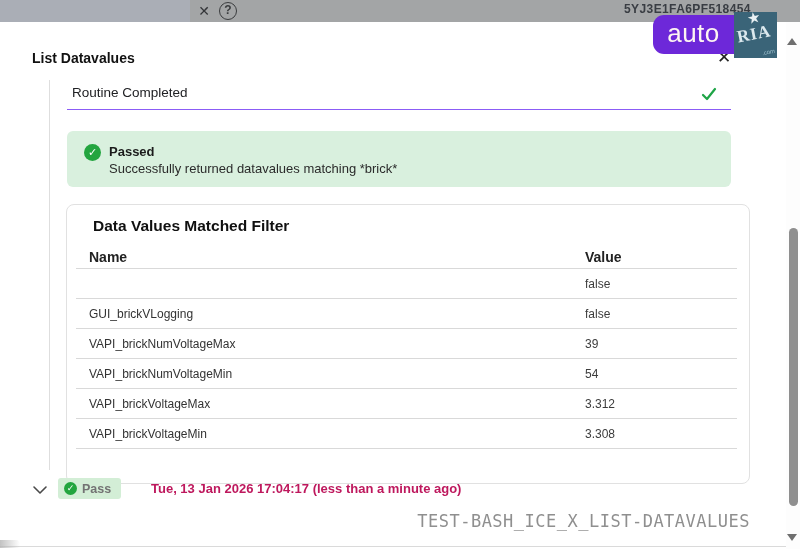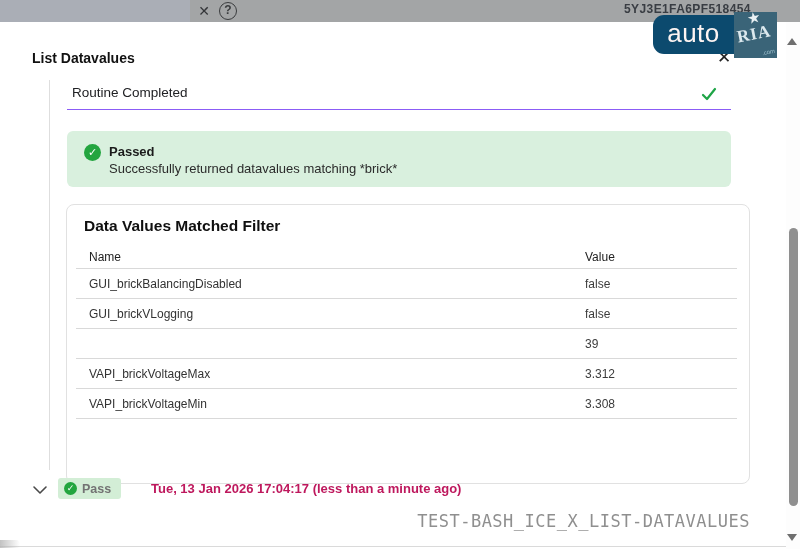--- a/index.html
+++ b/index.html
@@ -13,21 +13,21 @@
   .topbar-close { position:absolute; left:194px; top:1px; width:20px; height:20px;
                   color:#333538; font-size:14px; line-height:20px; text-align:center; cursor:default; }
   .topbar-help { position:absolute; left:219px; top:2px; width:18px; height:18px;
                  border:1.6px solid #3a3c3e; border-radius:50%; color:#3a3c3e;
                  font-size:12px; font-weight:bold; line-height:15px; text-align:center; }
   .vin { position:absolute; left:624px; top:2px; font-size:12px; font-weight:bold;
          color:#393d43; letter-spacing:0.4px; }
 
   
   .logo { position:absolute; left:653px; top:12px; width:124px; height:46px; z-index:30; }
-  .logo-auto { position:absolute; left:0; top:3px; width:81px; height:39px; background:#0c4a6e;
+  .logo-auto { position:absolute; left:0; top:3px; width:81px; height:39px; background:#6d28d9;
                border-radius:11px 0 0 11px; color:#fdf4f2; font-size:26px; font-weight:500;
                text-align:center; line-height:36px; letter-spacing:0.5px; }
   .logo-ria { position:absolute; left:81px; top:0; width:43px; height:46px; background:#3a6478;
               overflow:hidden; }
   .logo-star { position:absolute; left:13px; top:-3px; color:#e9f1f4; font-size:15px;
                transform:rotate(-12deg); }
   .logo-ria-text { position:absolute; left:3px; top:12px; width:38px; color:#dce9ee;
                    font-size:17px; font-weight:bold; letter-spacing:1px;
                    transform:rotate(-11deg); font-family:"Liberation Serif", serif; }
   .logo-com { position:absolute; right:2px; bottom:3px; color:#9cbfcc; font-size:6px;
@@ -53,29 +53,29 @@
   .passed-box { position:absolute; left:67px; top:109px; width:664px; height:56px;
                 background:#d9f0de; border-radius:6px; }
   .passed-icon { position:absolute; left:17px; top:13px; width:17px; height:17px; background:#23a53f;
                  border-radius:50%; color:#fff; font-size:11px; line-height:17px; text-align:center; }
   .passed-title { position:absolute; left:42px; top:13px; font-size:13px; font-weight:bold; color:#1b1b1b; }
   .passed-msg { position:absolute; left:42px; top:30px; font-size:13px; color:#2b2b2b; }
 
   
   .card { position:absolute; left:66px; top:182px; width:684px; height:280px;
           border:1px solid #e1e1e1; border-radius:8px; background:#fff; }
-  .card-title { position:absolute; left:17px; top:12px; font-size:15.5px; font-weight:bold; color:#101010;text-align:right; }
+  .card-title { position:absolute; left:26px; top:12px; font-size:15.5px; font-weight:bold; color:#101010;text-align:right; }
   .tbl { position:absolute; left:9px; top:40px; width:661px; }
   .tr { position:relative; height:30px; border-bottom:1px solid #d9d9d9; }
   .tr.head { height:24px; }
   .cell-name { position:absolute; left:13px; top:50%; transform:translateY(-50%);
                font-size:12px; color:#333; }
   .cell-value { position:absolute; left:509px; top:50%; transform:translateY(-50%);
                 font-size:12px; color:#3c3c3c; }
-  .tr.head .cell-name, .tr.head .cell-value { font-size:12px; font-weight:normal; color:#222; }
+  .tr.head .cell-name, .tr.head .cell-value { font-size:14px; font-weight:bold; color:#222; }
 
   
   .history-row { position:absolute; left:32px; top:456px; width:700px; height:26px; }
   .chevron { position:absolute; left:0; top:4px; }
   .pass-badge { position:absolute; left:26px; top:0; height:21px; background:#d3eed6;
                 border-radius:3px; padding:0 10px 0 6px; display:flex; align-items:center; gap:5px; }
   .pass-badge .dot { width:13px; height:13px; background:#23a53f; border-radius:50%; color:#fff;
                      font-size:9px; line-height:13px; text-align:center; }
   .pass-badge .txt { font-size:12.5px; font-weight:bold; color:#737373; }
   .history-time { position:absolute; left:119px; top:3px; font-size:13px; font-weight:bold; color:#be185d; }
@@ -136,29 +136,33 @@
     </div>
 
     <div class="card">
       <div class="card-title">Data Values Matched Filter</div>
       <div class="tbl">
         <div class="tr head">
           <span class="cell-name">Name</span>
           <span class="cell-value">Value</span>
         </div>
         <div class="tr">
-          <span class="cell-name">GUI_brickBalancingDisabled</span>
           <span class="cell-value">false</span>
         </div>
         <div class="tr">
           <span class="cell-name">GUI_brickVLogging</span>
           <span class="cell-value">false</span>
         </div>
         <div class="tr">
+          <span class="cell-name">VAPI_brickNumVoltageMax</span>
           <span class="cell-value">39</span>
+        </div>
+        <div class="tr">
+          <span class="cell-name">VAPI_brickNumVoltageMin</span>
+          <span class="cell-value">54</span>
         </div>
         <div class="tr">
           <span class="cell-name">VAPI_brickVoltageMax</span>
           <span class="cell-value">3.312</span>
         </div>
         <div class="tr">
           <span class="cell-name">VAPI_brickVoltageMin</span>
           <span class="cell-value">3.308</span>
         </div>
       </div>

